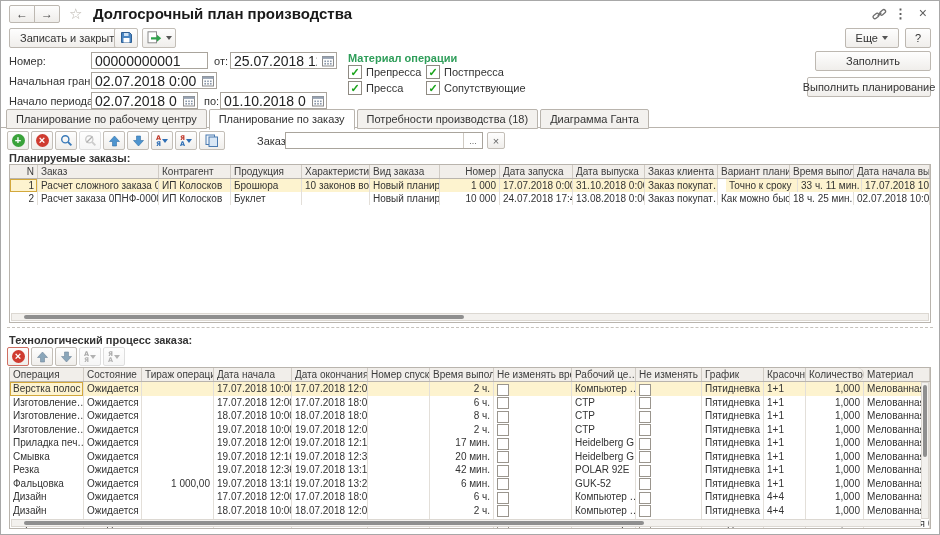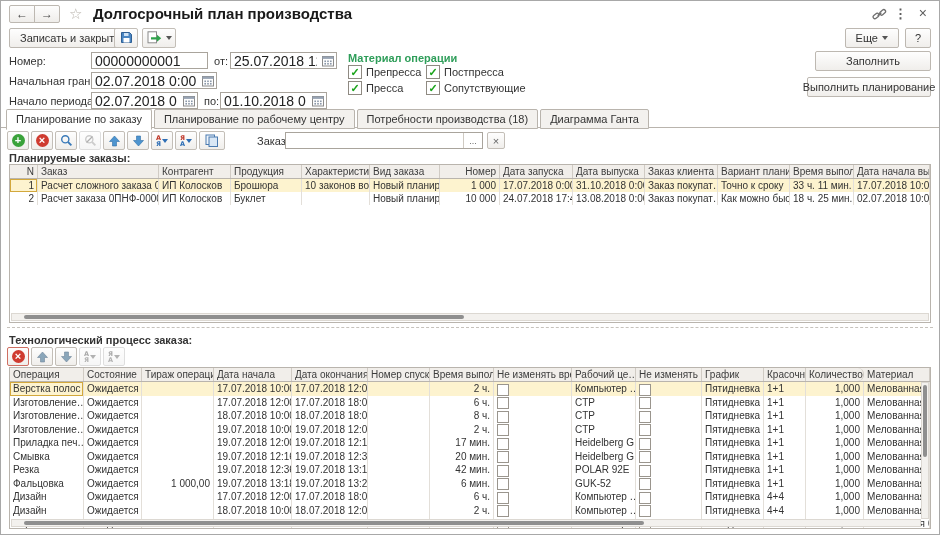--- a/index.html
+++ b/index.html
@@ -231,22 +231,22 @@
           </g>
         </svg>
     </span>
   </div>
 
   <span class="pushbtn" style="position:absolute;right:8px;top:76px;width:124px;padding:0 6px">Выполнить планирование</span>
   <span class="pushbtn" style="position:absolute;right:8px;top:50px;width:116px">Заполнить</span>
 
   <div class="tabline"></div>
   <div class="tabs">
+    <span class="tab">Планирование по рабочему центру</span>
     <span class="tab active">Планирование по заказу</span>
-    <span class="tab">Планирование по рабочему центру</span>
     <span class="tab">Потребности производства (18)</span>
     <span class="tab">Диаграмма Ганта</span>
   </div>
 
   <div style="position:absolute;left:6px;top:130px;display:flex;align-items:center">
     <span class="icobtn">
         <span class="circle g">+</span>
       </span>
     <span class="icobtn">
         <span class="circle r">×</span>
@@ -324,21 +324,21 @@
         <div class="t-cell ra cur" style="width: 28px;">1</div>
         <div class="t-cell" style="width: 121px;">Расчет сложного заказа 0…</div>
         <div class="t-cell" style="width: 72px;">ИП Колосков</div>
         <div class="t-cell" style="width: 71px;">Брошюра</div>
         <div class="t-cell" style="width: 68px;">10 законов вос…</div>
         <div class="t-cell" style="width: 70px;">Новый планиру…</div>
         <div class="t-cell ra" style="width: 60px;">1 000</div>
         <div class="t-cell" style="width: 73px;">17.07.2018 0:00:00</div>
         <div class="t-cell" style="width: 72px;">31.10.2018 0:00:00</div>
         <div class="t-cell" style="width: 73px;">Заказ покупат…</div>
-        <div class="t-cell" style="width: 72px;">Точно к сроку</div>
+        <div class="t-cell" style="width: 72px; margin-left: 8px;">Точно к сроку</div>
         <div class="t-cell ra" style="width: 64px;">33 ч. 11 мин.</div>
         <div class="t-cell grow">17.07.2018 10:00…</div>
       </div>
       <div class="t-row">
         <div class="t-cell ra" style="width: 28px;">2</div>
         <div class="t-cell" style="width: 121px;">Расчет заказа 0ПНФ-00001…</div>
         <div class="t-cell" style="width: 72px;">ИП Колосков</div>
         <div class="t-cell" style="width: 71px;">Буклет</div>
         <div class="t-cell" style="width: 68px;"></div>
         <div class="t-cell" style="width: 70px;">Новый планиру…</div>

